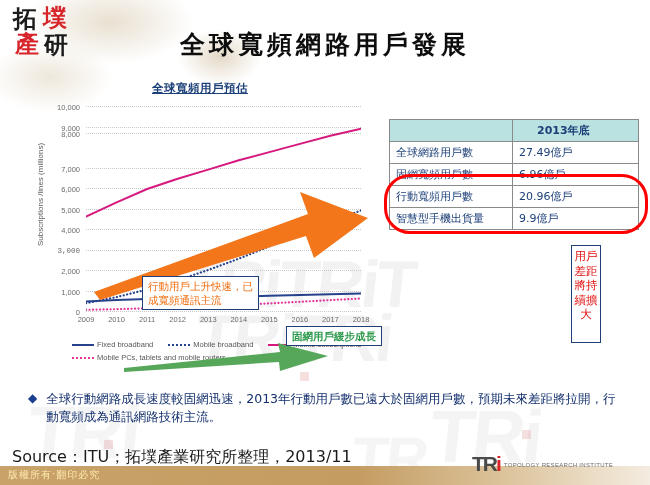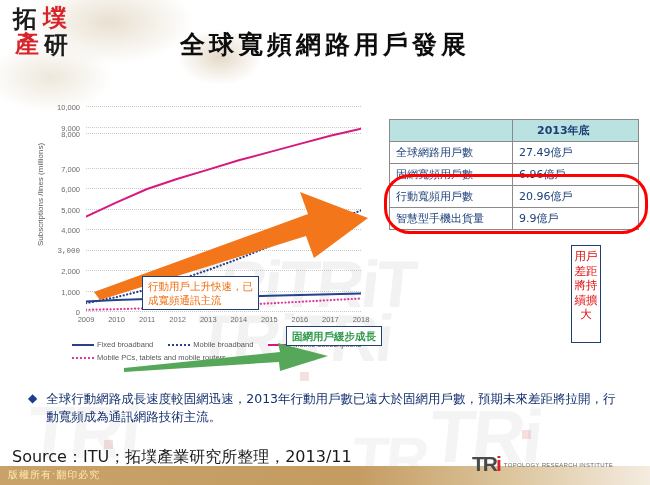--- a/index.html
+++ b/index.html
@@ -185,20 +185,21 @@
 <div class="logo">
   <span class="cell lg-tuo">拓</span>
   <span class="cell lg-pu">墣</span>
   <span class="cell lg-chan">產</span>
   <span class="cell lg-yan">研</span>
 </div>
 
 <div class="page-title">全球寬頻網路用戶發展</div>
 
 <div class="chart-wrap">
+  <div class="chart-title">全球寬頻用戶預估</div>
   <div class="ylabel">Subscriptions /lines (millions)</div>
   <div class="plot" id="plot">
       <div class="grid-line" style="top: 205px;">
         <span class="ytick">0</span>
       </div>
       <div class="grid-line" style="top: 184.5px;">
         <span class="ytick">1,000</span>
       </div>
       <div class="grid-line" style="top: 164px;">
         <span class="ytick">2,000</span>

